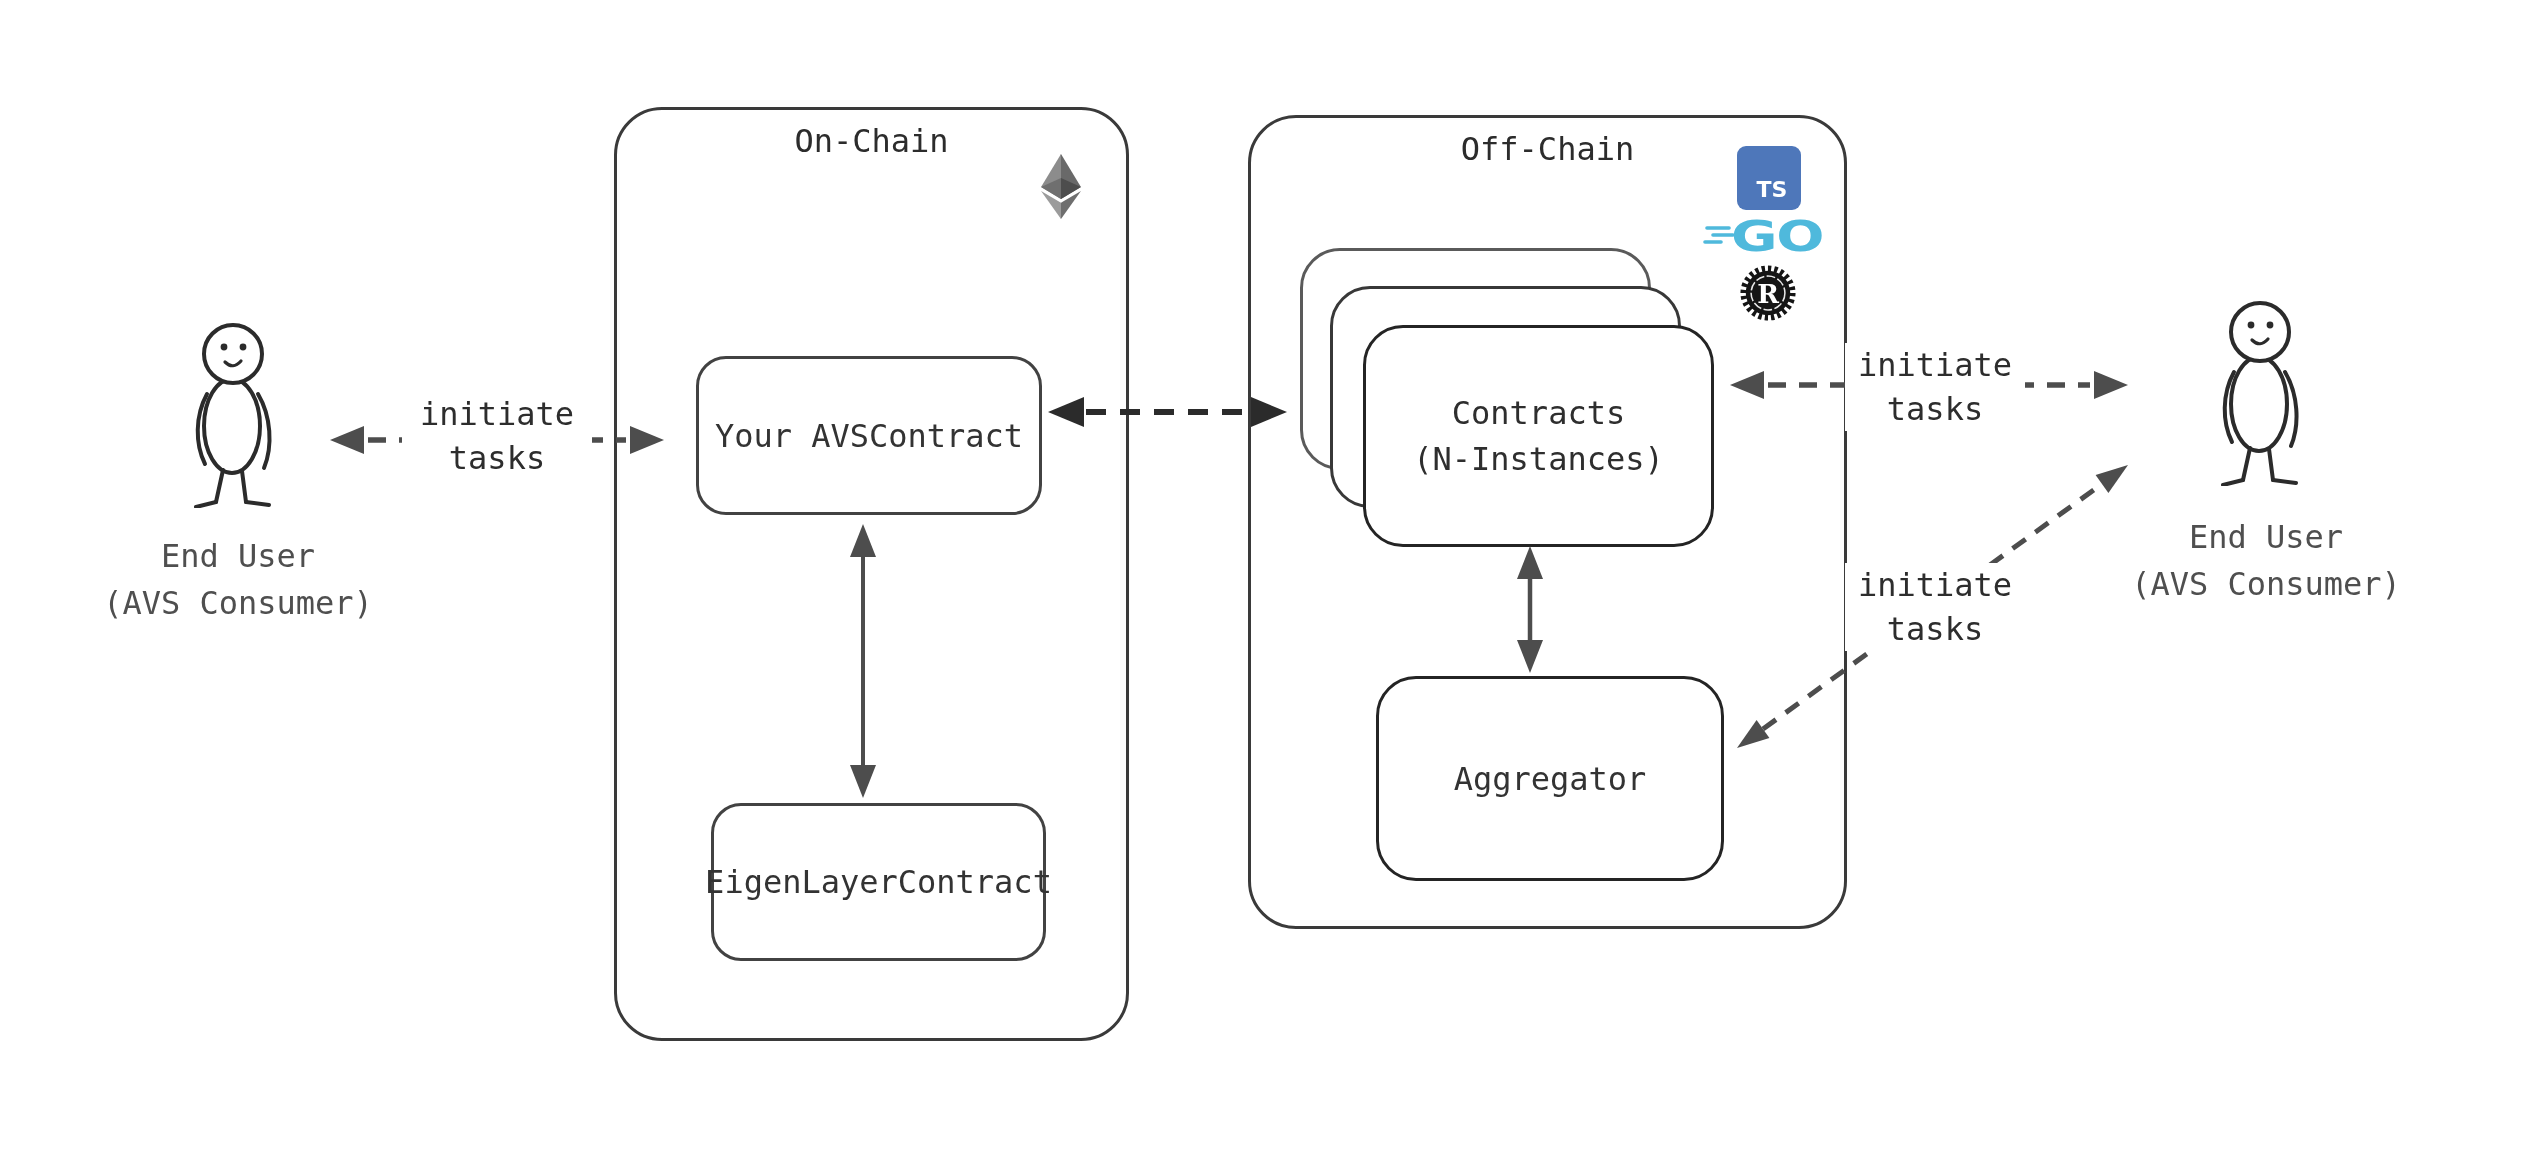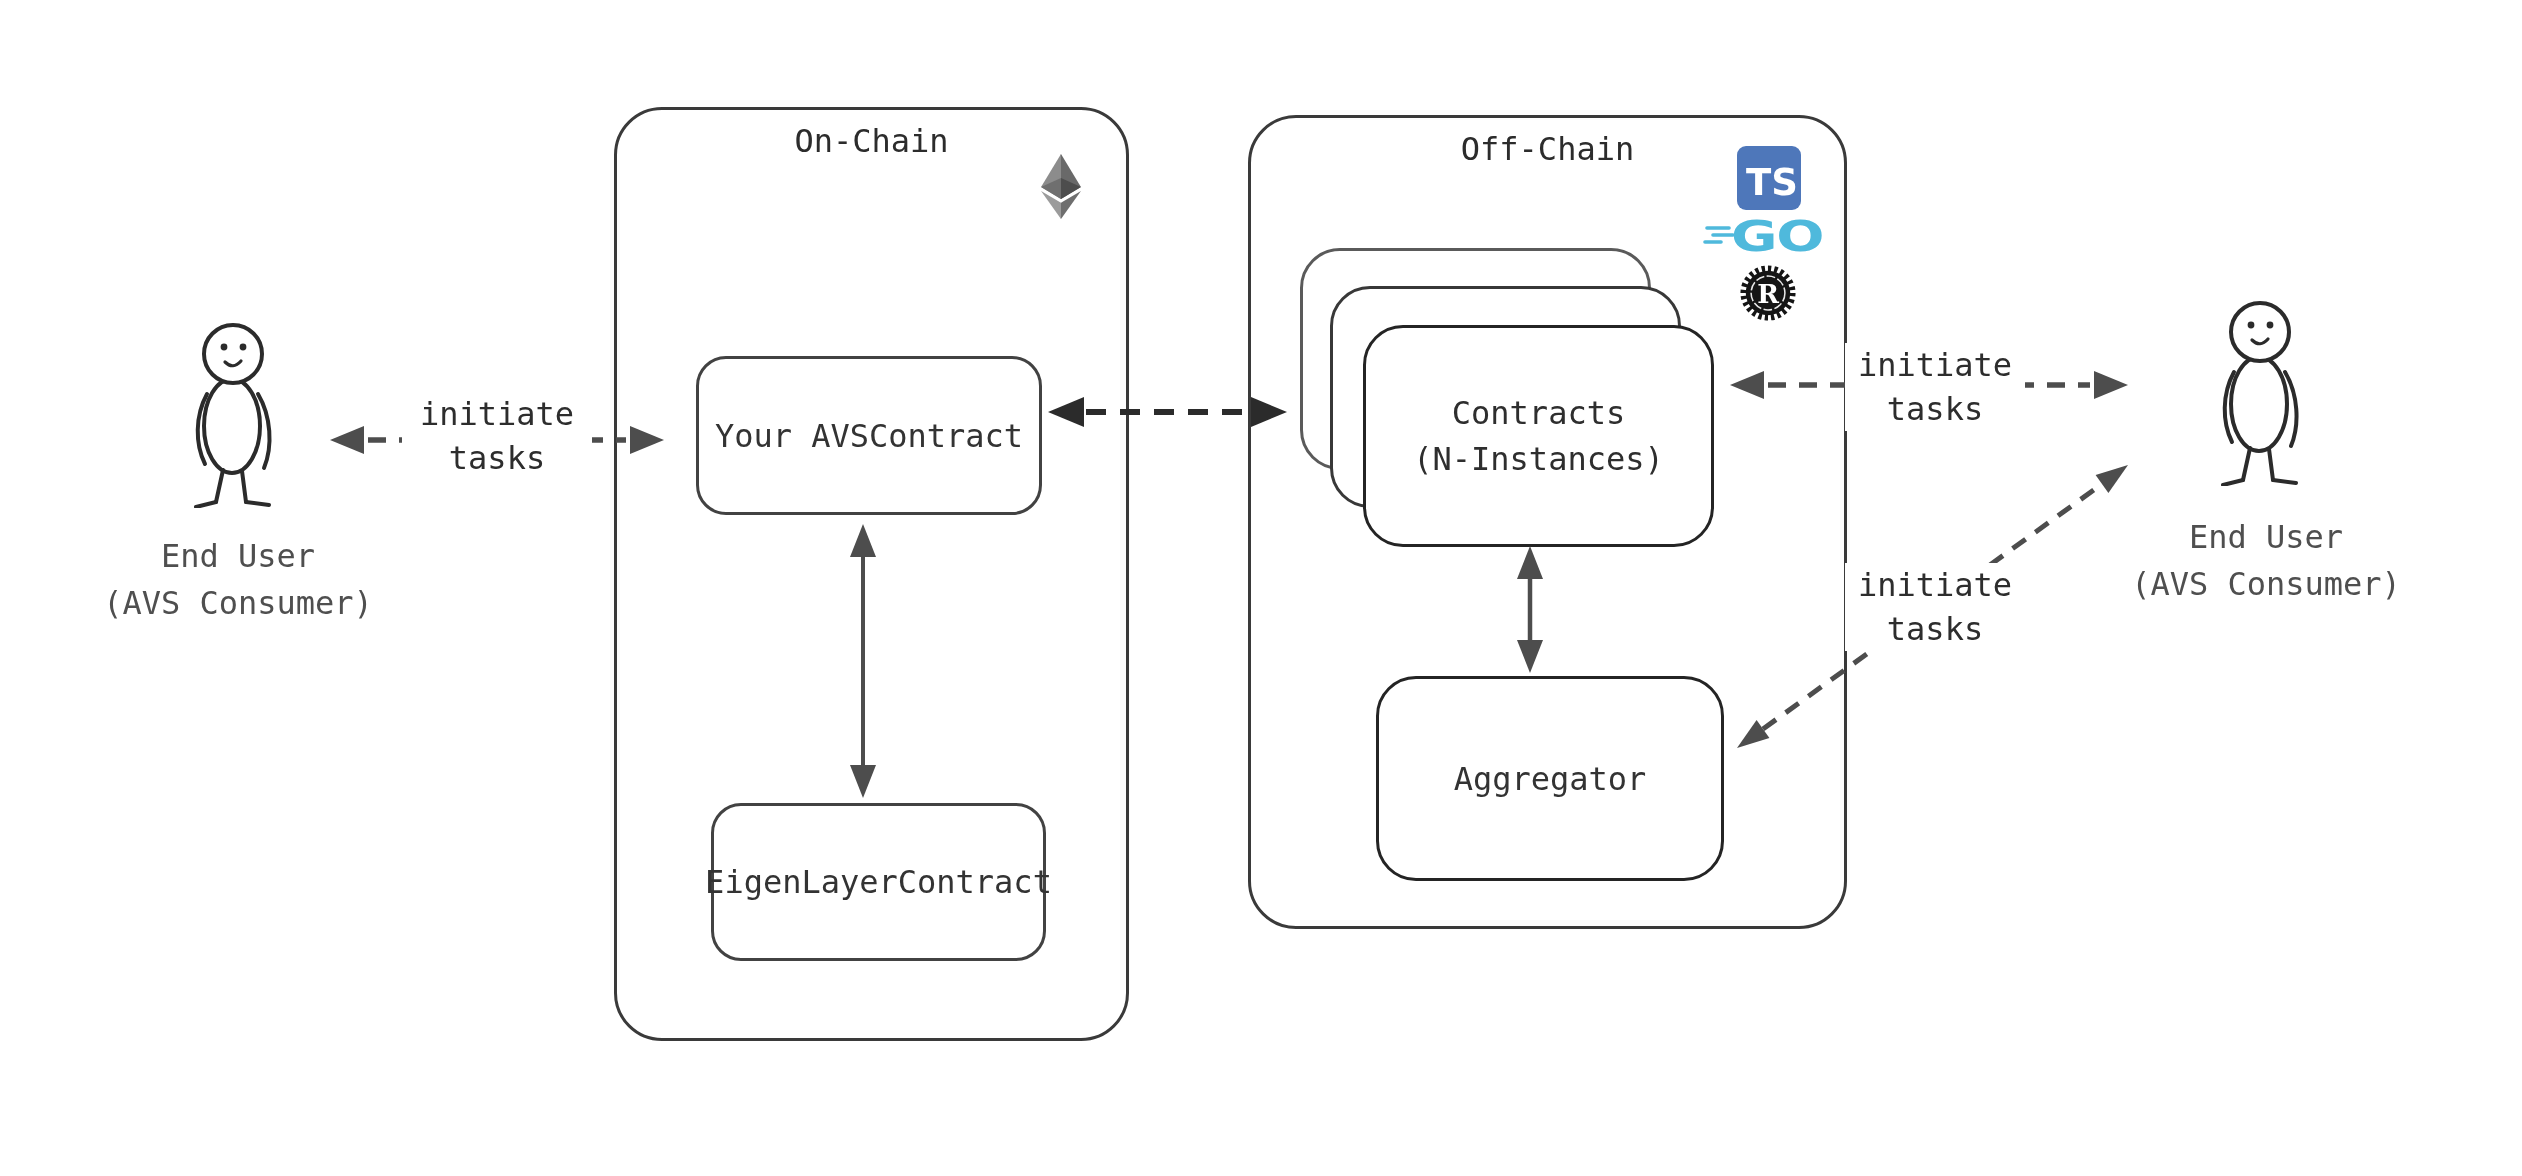--- a/index.html
+++ b/index.html
@@ -40,21 +40,21 @@
   .actor-label{
     position:absolute;text-align:center;
     font-size:32px;line-height:47px;color:#4f4f4f;z-index:10;
   }
   
   .ts-badge{
     position:absolute;width:64px;height:64px;border-radius:9px;background:#4e77ba;
     display:flex;align-items:flex-end;justify-content:center;z-index:5;
   }
   .ts-badge span{
-    color:#ffffff;font-size:37px;font-weight:bold;line-height:1;margin-bottom:9px;margin-left:6px;
+    color:#ffffff;font-size:22px;font-weight:bold;line-height:1;margin-bottom:9px;margin-left:6px;
     font-family:"DejaVu Sans","Liberation Sans",sans-serif;
   }
   .go-badge{position:absolute;width:130px;height:46px;z-index:5;}
   .go-badge .go-text{
     position:absolute;left:28px;top:-4px;color:#4fb9dc;font-size:43px;font-weight:bold;
     font-family:"DejaVu Sans","Liberation Sans",sans-serif;
     transform:scaleX(1.32);transform-origin:left center;letter-spacing:-1px;
   }
   svg{display:block;}
   .overlay{position:absolute;left:0;top:0;z-index:6;pointer-events:none;}

